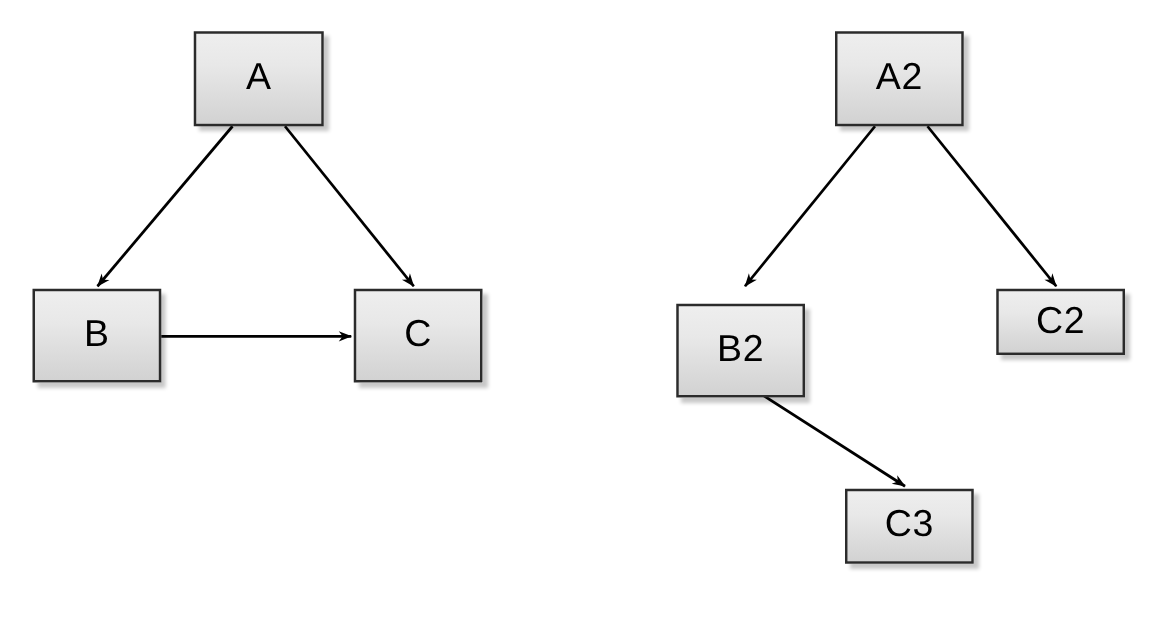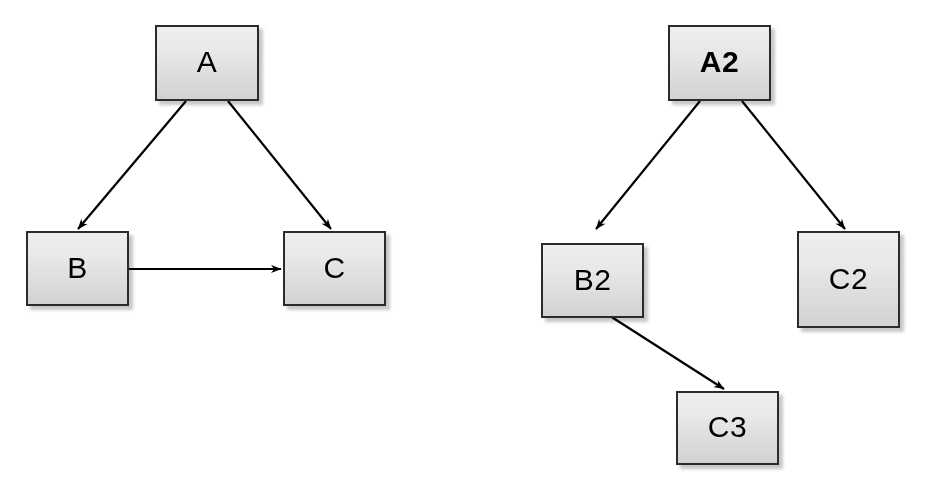--- a/index.html
+++ b/index.html
@@ -76,27 +76,27 @@
         <span class="node-label">A</span>
       </div>
       <div class="node" style="left: 26px; top: 231px; width: 103px; height: 75px;">
         <span class="node-label">B</span>
       </div>
       <div class="node" style="left: 283px; top: 231px; width: 103px; height: 75px;">
         <span class="node-label">C</span>
       </div>
     </div>
   <div id="nodes-right">
-      <div class="node" style="left: 668px; top: 25px; width: 103px; height: 76px; font-weight: bold;">
+      <div class="node" style="left: 668px; top: 25px; width: 103px; height: 76px;">
         <span class="node-label">A2</span>
       </div>
       <div class="node" style="left: 541px; top: 231px; width: 103px; height: 75px; margin-top: 12px;">
         <span class="node-label">B2</span>
       </div>
-      <div class="node" style="left: 797px; top: 231px; width: 103px; height: 97px;">
+      <div class="node" style="left: 797px; top: 231px; width: 103px; height: 53px;">
         <span class="node-label">C2</span>
       </div>
-      <div class="node" style="left: 676px; top: 391px; width: 103px; height: 74px;">
+      <div class="node" style="left: 676px; top: 391px; width: 103px; height: 60px;">
         <span class="node-label">C3</span>
       </div>
     </div>
 
 </div>
 
 </body></html>

